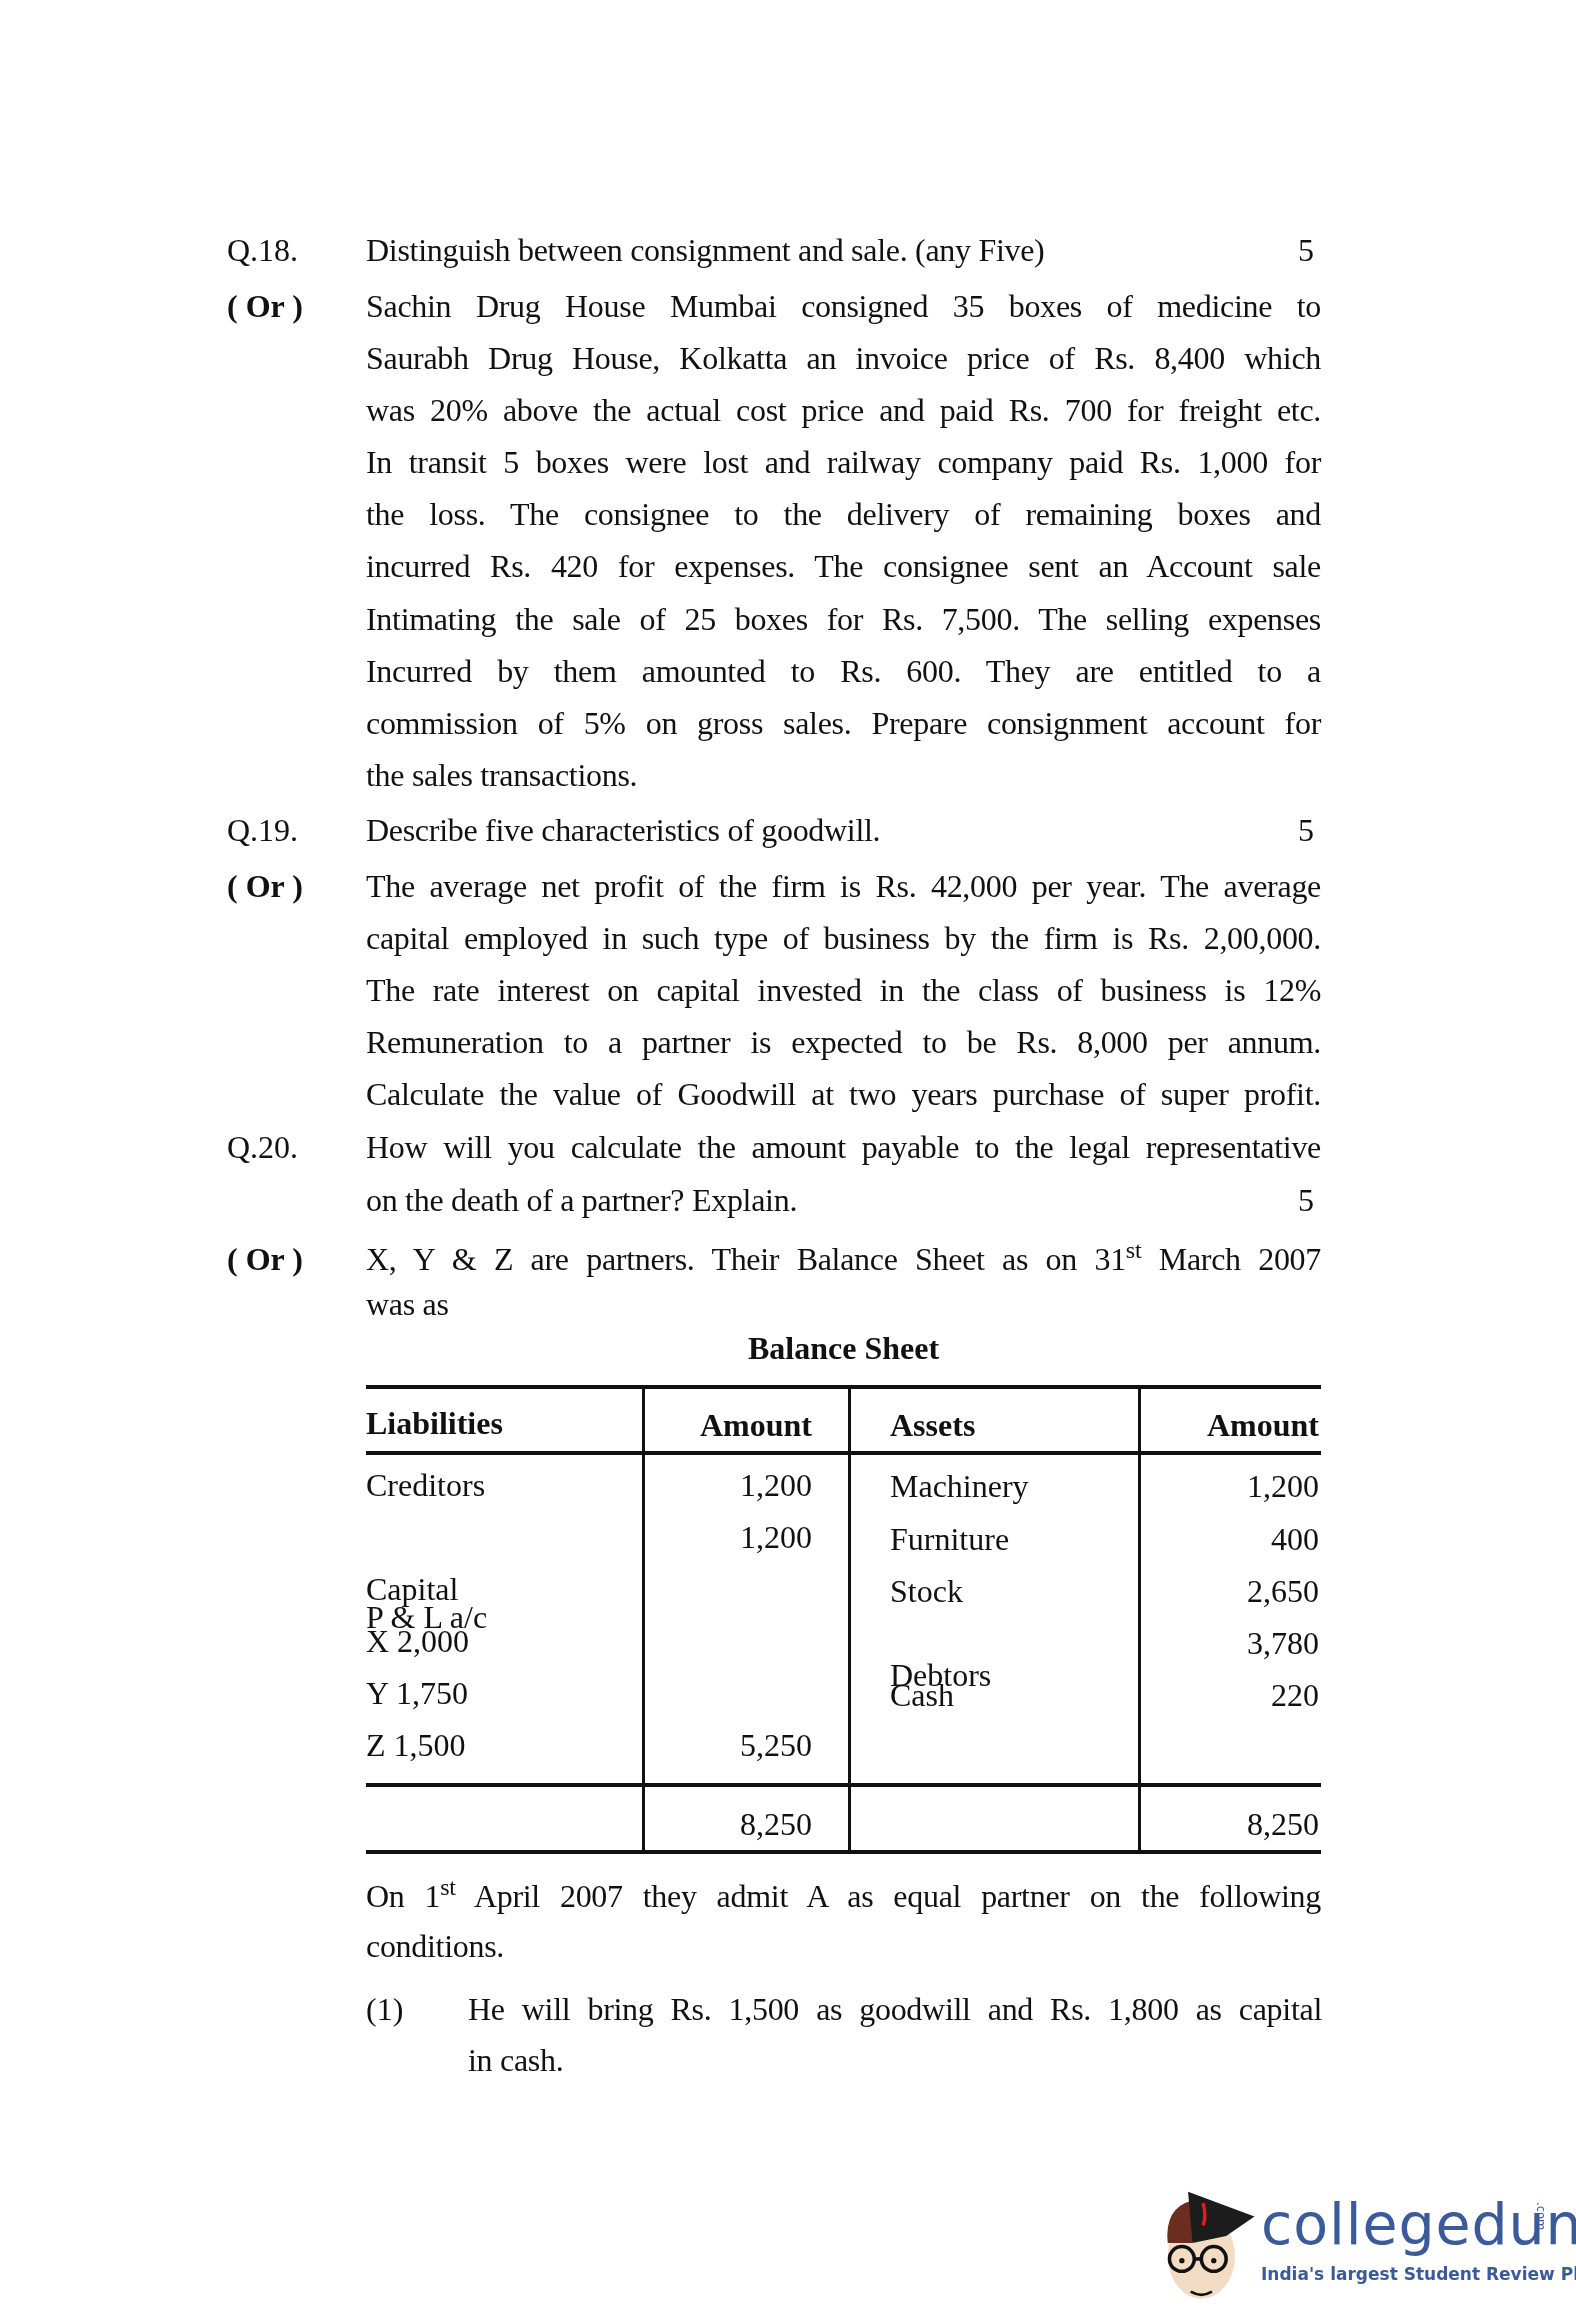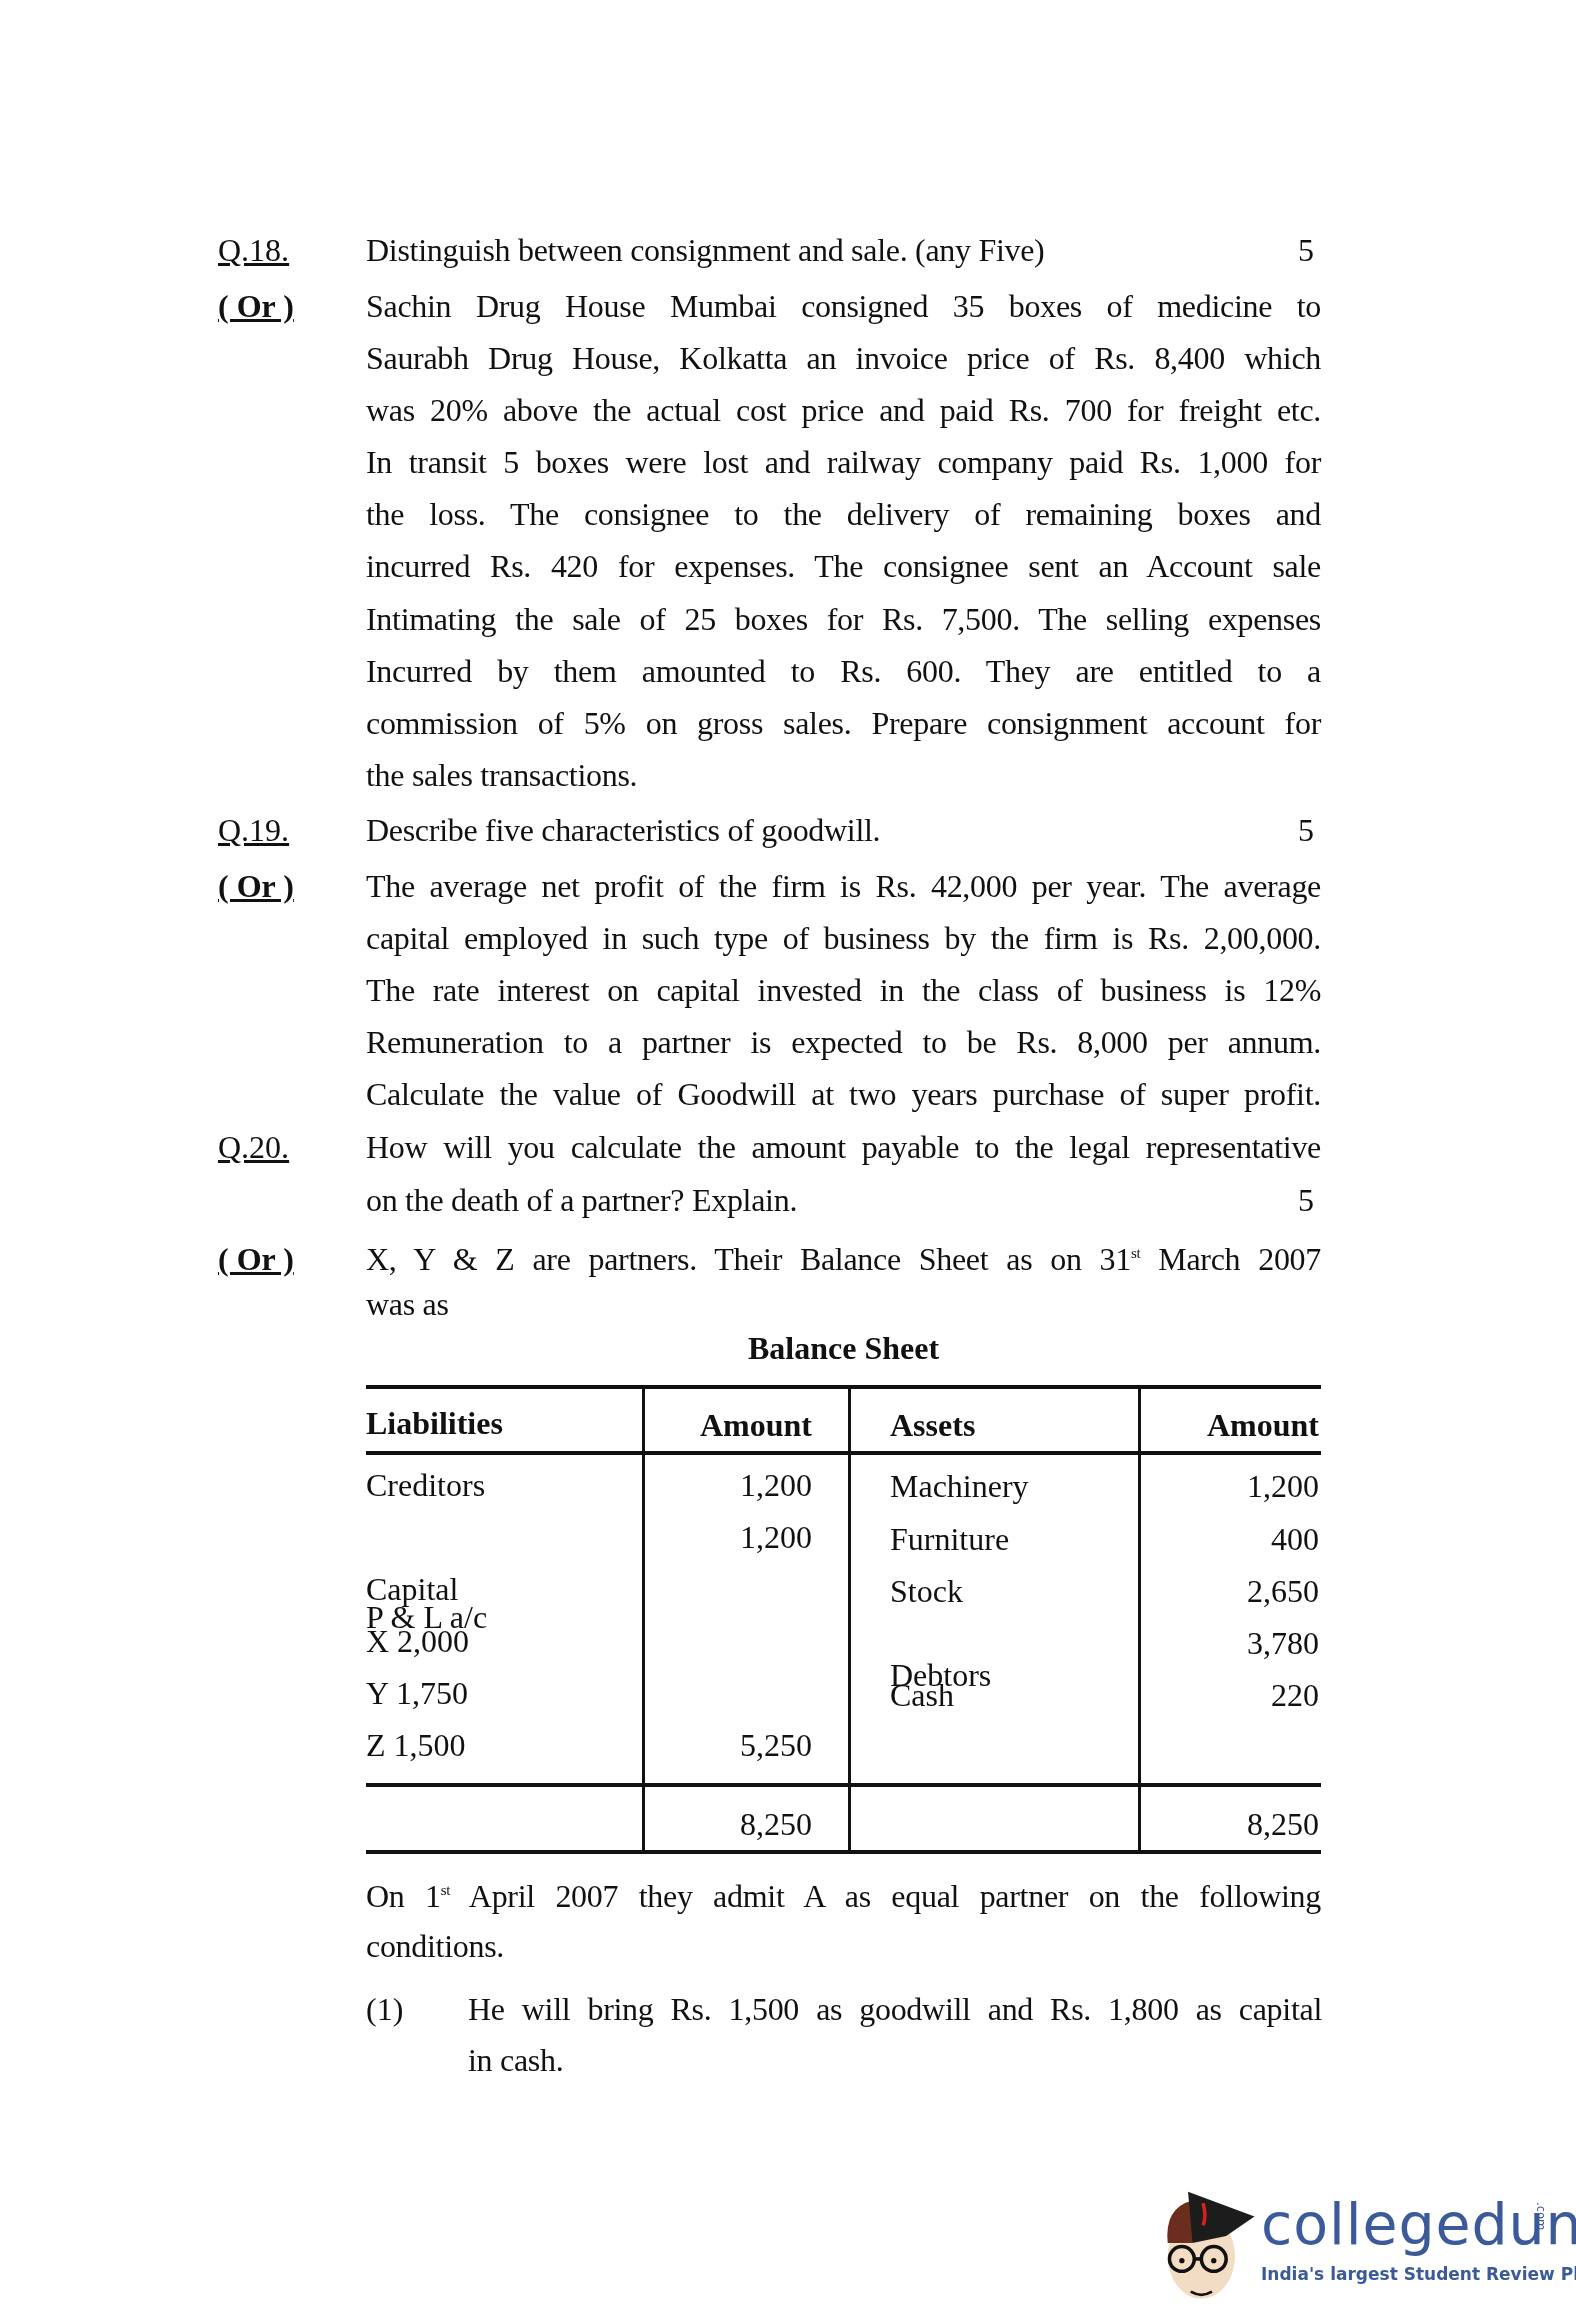--- a/index.html
+++ b/index.html
@@ -1,31 +1,31 @@
 <!DOCTYPE html>
 <html style="font-size:14px"><head>
 <meta charset="utf-8">
 <style>
   html, body { margin: 0; padding: 0; background: #ffffff; }
   body { width: 1577px; height: 2319px; position: relative; overflow: hidden;
          font-family: "Liberation Serif", "DejaVu Serif", serif; color: #111; }
   .abs { position: absolute; }
-  .qlabel { position: absolute; left: 218px; font-size: 32px; line-height: 39px; text-decoration: underline; }
+  .qlabel { position: absolute; left: 227px; font-size: 32px; line-height: 39px; }
   .line { position: absolute; left: 366px; width: 955px; font-size: 32px; line-height: 39px;
           white-space: nowrap; text-align: justify; text-align-last: justify; letter-spacing: -0.3px; }
   .line.last { text-align-last: left; }
   .marks { position: absolute; left: 1298px; font-size: 32px; line-height: 39px; }
   .bs-title { position: absolute; left: 366px; width: 955px; text-align: center; font-weight: bold;
               font-size: 32px; line-height: 39px; }
   .hline { position: absolute; left: 366px; width: 955px; height: 3.5px; background: #111; }
   .vline { position: absolute; width: 2.6px; background: #111; }
   .cell { position: absolute; font-size: 32px; line-height: 39px; white-space: nowrap; }
   .right { text-align: right; }
   .hdr { font-weight: bold; }
-  sup { font-size: 15px; line-height: 0; }
+  sup { font-size: 24px; line-height: 0; }
   .logo { position: absolute; left: 1157px; top: 2181px; width: 406px; height: 124px; }
   .logo-word { position: absolute; left: 104px; top: 12.4px; font-family: "DejaVu Sans", sans-serif;
                font-size: 57px; color: #3b5a9a; letter-spacing: 0.9px; line-height: 62px; }
   .logo-com { position: absolute; left: 391px; top: 21px; font-family: "DejaVu Sans", sans-serif;
               font-size: 11.5px; color: #3b5a9a; transform: rotate(90deg); transform-origin: left top; }
   .logo-tag { position: absolute; left: 104px; top: 83px; font-family: "DejaVu Sans", sans-serif;
               font-weight: bold; font-size: 17px; color: #3b5a9a; white-space: nowrap; }
 </style>
 </head>
 <body>

